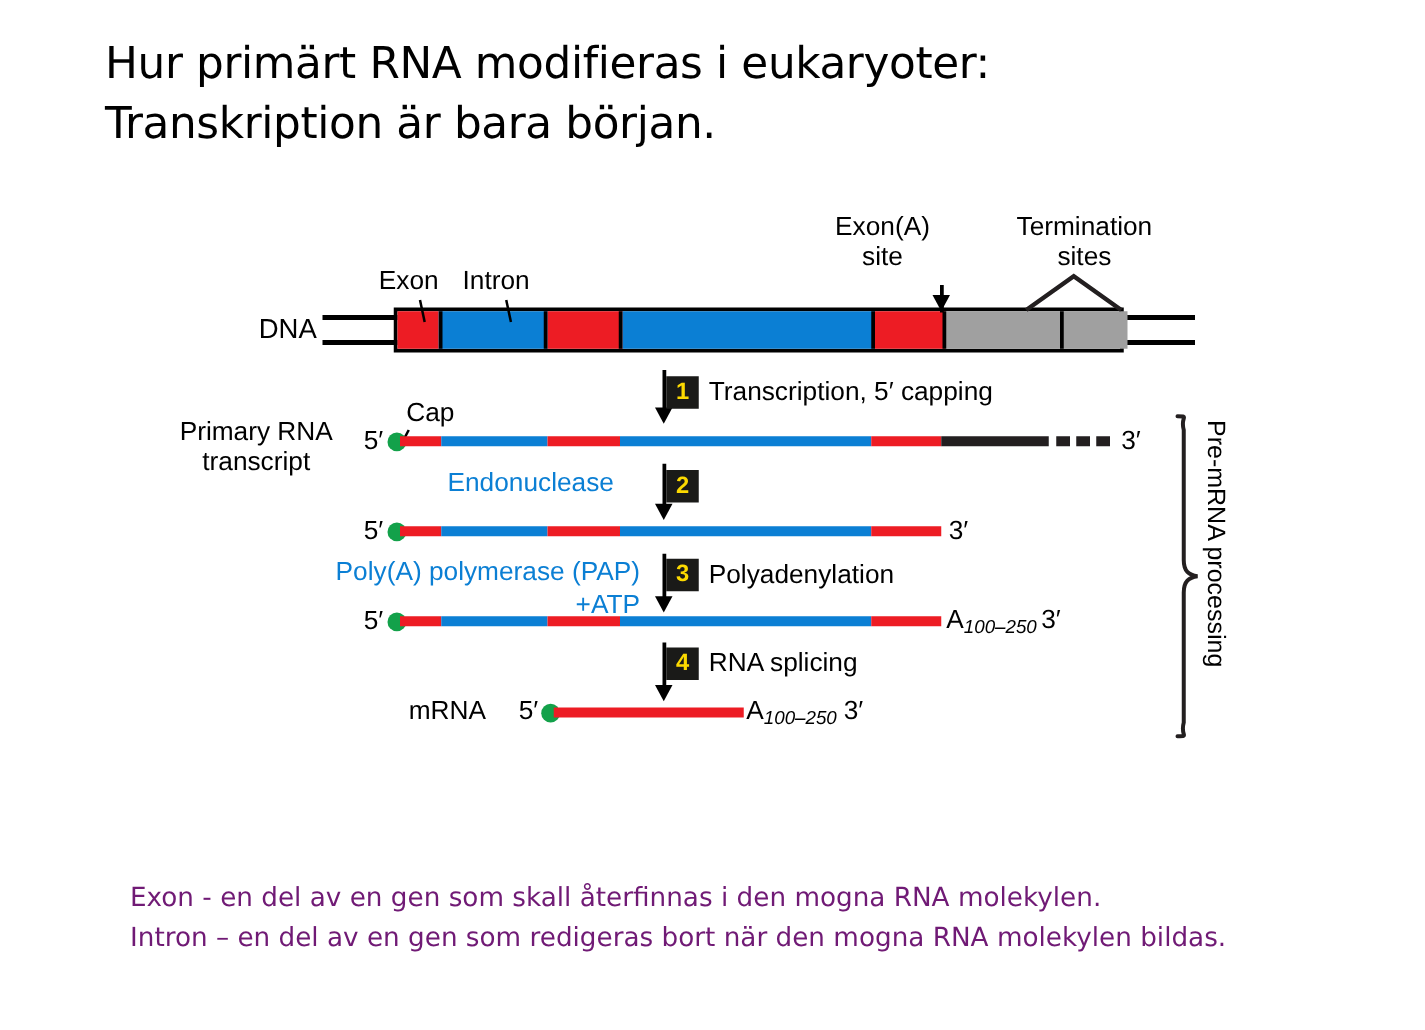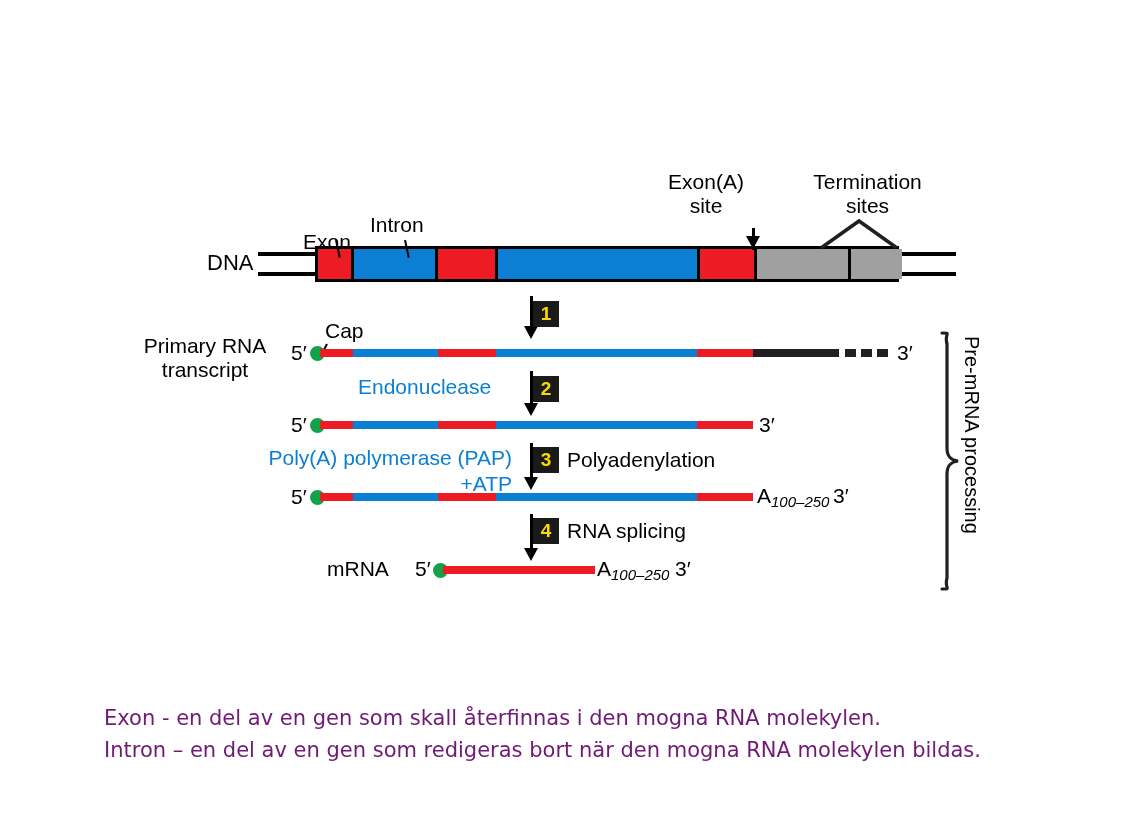--- a/index.html
+++ b/index.html
@@ -173,20 +173,22 @@
     line-height: 1.5;
     color: #701a75;
     white-space: pre-line;
   }
 </style>
 </head>
 <body>
 
 <div id="slide">
 
+  <div id="title">Hur primärt RNA modifieras i eukaryoter:
+Transkription är bara början.</div>
 
   <div id="figure">
 
     <div class="ftxt" style="left:207px; top:250px; font-size:22px;">DNA</div>
 
     <div class="strand" style="left:258px; top:252px; width:60px;"></div>
     <div class="strand" style="left:258px; top:272px; width:60px;"></div>
 
     <div class="strand" style="left:896px; top:252px; width:60px;"></div>
     <div class="strand" style="left:896px; top:272px; width:60px;"></div>
@@ -200,40 +202,41 @@
       <div class="seg gray" style="left:438px; width:94px;"></div>
       <div class="seg gray" style="left:532px; width:52px;"></div>
       <div class="seg-div" style="left:33px;"></div>
       <div class="seg-div" style="left:117px;"></div>
       <div class="seg-div" style="left:177px;"></div>
       <div class="seg-div" style="left:379px;"></div>
       <div class="seg-div" style="left:436px;"></div>
       <div class="seg-div" style="left:530px;"></div>
     </div>
 
-    <div class="ftxt" style="left:303px; top:213px;margin-top:17px;">Exon</div>
+    <div class="ftxt" style="left:303px; top:213px;">Exon</div>
     <div class="lead" style="left:335px; top:240px; height:18px; transform:rotate(-12deg);"></div>
 
     <div class="ftxt" style="left:370px; top:213px;">Intron</div>
     <div class="lead" style="left:404px; top:240px; height:18px; transform:rotate(-12deg);"></div>
 
     <div class="ftxt center" style="left:646px; top:170px; width:120px; white-space:pre-line;">Exon(A)
 site</div>
     <div class="arrow-shaft" style="left:752px; top:228px; height:22px;"></div>
     <div class="arrow-head" style="left:746px; top:236px;"></div>
 
     <div class="ftxt center" style="left:790px; top:170px; width:155px; white-space:pre-line;">Termination
 sites</div>
     <svg id="term-roof" style="left:818px; top:218px;" width="82" height="32">
       <polyline points="3,30 41,3 79,30" fill="none" stroke="#231f20" stroke-width="3.5" stroke-linejoin="miter"></polyline>
     </svg>
 
     <div class="arrow-shaft" style="left:530px; top:296px; height:38px;"></div>
     <div class="arrow-head" style="left:524px; top:326px;"></div>
     <div class="badge" style="left:533px; top:301px;">1</div>
+    <div class="ftxt" style="left:567px; top:302px;">Transcription, 5′ capping</div>
 
     <div class="ftxt center" style="left:130px; top:334px; width:150px; white-space:pre-line;">Primary RNA
 transcript</div>
     <div class="ftxt" style="left:291px; top:341px;">5′</div>
     <div class="ftxt" style="left:325px; top:319px;">Cap</div>
     <div class="lead" style="left:326px; top:344px; height:16px; transform:rotate(28deg);"></div>
     <div class="capdot" style="left:310px; top:346px;"></div>
 
     <div class="rna red" style="left:320px; top:349px; width:33px;"></div>
     <div class="rna blue" style="left:353px; top:349px; width:85px;"></div>

